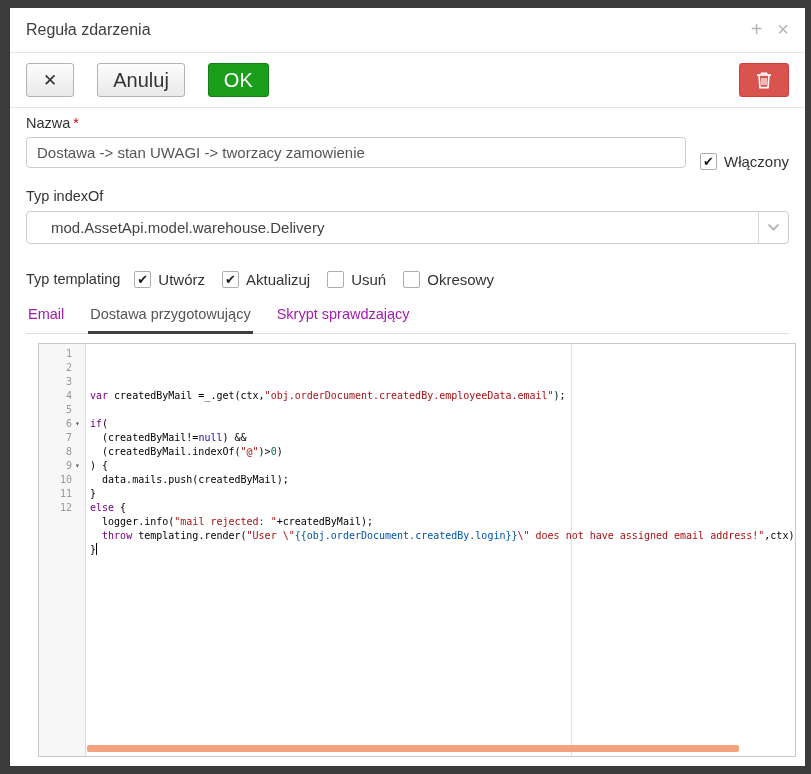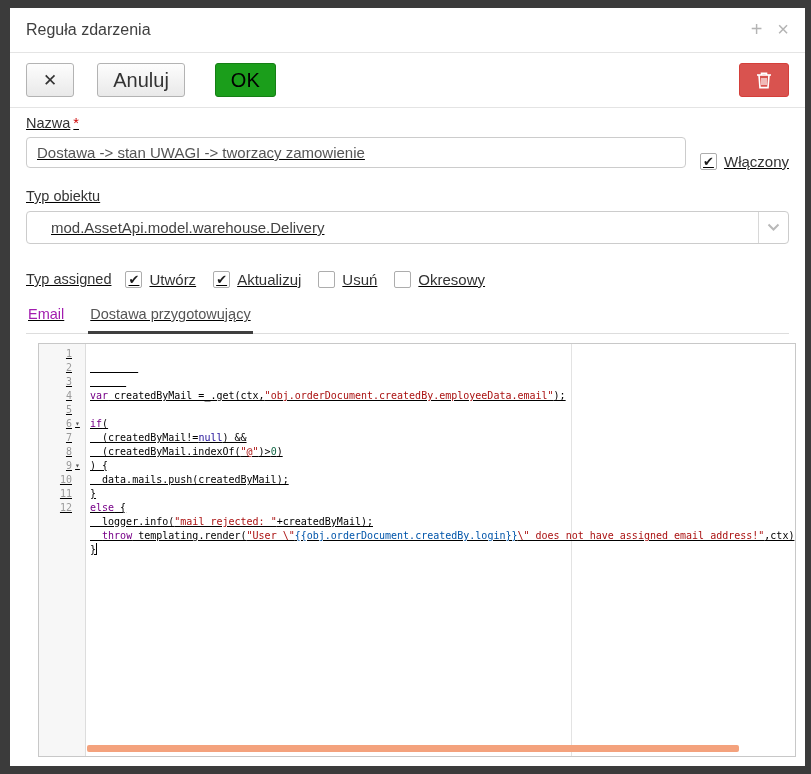--- a/index.html
+++ b/index.html
@@ -26,27 +26,27 @@
     height: 55px; border-bottom: 1px solid #e4e4e4;
     padding: 10px 16px; display: flex; align-items: center;
   }
   .btn {
     height: 34px; border: 1px solid #b3b3b3; border-radius: 3px;
     background: linear-gradient(#fdfdfd, #e9e9e9);
     font-size: 20px; color: #333; padding: 0 15px; margin-right: 23px;
     font-family: inherit; cursor: pointer;
   }
   .btn.x { font-size: 17px; font-weight: 700; padding: 0 16px; }
-  .btn.ok { background: var(--green, #1b9e1b); border-color: #157f15; color: #000000; margin-left: 7px; }
+  .btn.ok { background: var(--green, #1b9e1b); border-color: #157f15; color: #ffffff; }
   .btn.danger {
     background: var(--red, #d9534f); border-color: #d43f3a;
     margin: 0 0 0 auto; padding: 0 16px;
     display: flex; align-items: center;
   }
-  .bodyc { padding: 7px 16px 0; text-decoration: underline; }
+  .bodyc { padding: 7px 16px 0; }
   .lbl { font-size: 14.5px; color: #333; height: 18px; }
   .lbl.mt { margin-top: 18px; }
   .req { color: #c00; margin-left: 3px; }
   .name-row { display: flex; margin-top: 4px; }
   .input {
     width: 671px; height: 31px; border: 1px solid #ccc; border-radius: 4px;
     padding: 0 10px; font-size: 15px; color: #555; font-family: inherit;
   }
   .chk { display: flex; align-items: center; gap: 7px; font-size: 15px; color: #333; cursor: pointer; }
   .chk.enabled { margin-left: 14px; margin-top: 16px; }
@@ -134,33 +134,33 @@
     </div>
 
     <div class="name-row">
       <input class="input" value="Dostawa -&gt; stan UWAGI -&gt; tworzacy zamowienie" style="">
       <label class="chk enabled">
         <span class="cbox">✔</span>
         <span>Włączony</span>
       </label>
     </div>
 
-    <div class="lbl mt">Typ obiektu</div>
+    <div class="lbl mt">Typ indexOf</div>
 
     <div class="select">
       <span>mod.AssetApi.model.warehouse.Delivery</span>
       <span class="chev">
         <svg width="13" height="9" viewBox="0 0 13 9">
           <path d="M1.5 1.5l5 5 5-5" stroke="#b9b9b9" stroke-width="2" fill="none"></path>
         </svg>
       </span>
     </div>
 
     <div class="event-row">
-      <span class="lbl inline">Typ assigned</span>
+      <span class="lbl inline">Typ templating</span>
       <div class="event-group">
           <label class="chk">
             <span class="cbox">✔</span>
             <span>Utwórz</span>
           </label>
           <label class="chk">
             <span class="cbox">✔</span>
             <span>Aktualizuj</span>
           </label>
           <label class="chk">
@@ -170,20 +170,21 @@
           <label class="chk">
             <span class="cbox"></span>
             <span>Okresowy</span>
           </label>
         </div>
     </div>
 
     <div class="tabs">
         <div class="tab">Email</div>
         <div class="tab active">Dostawa przygotowujący</div>
+        <div class="tab">Skrypt sprawdzający</div>
       </div>
 
     <div class="editor">
       <div class="gutter">
           <div class="gline">
             <span>1</span>
             <span class="fold"></span>
           </div>
           <div class="gline">
             <span>2</span>

